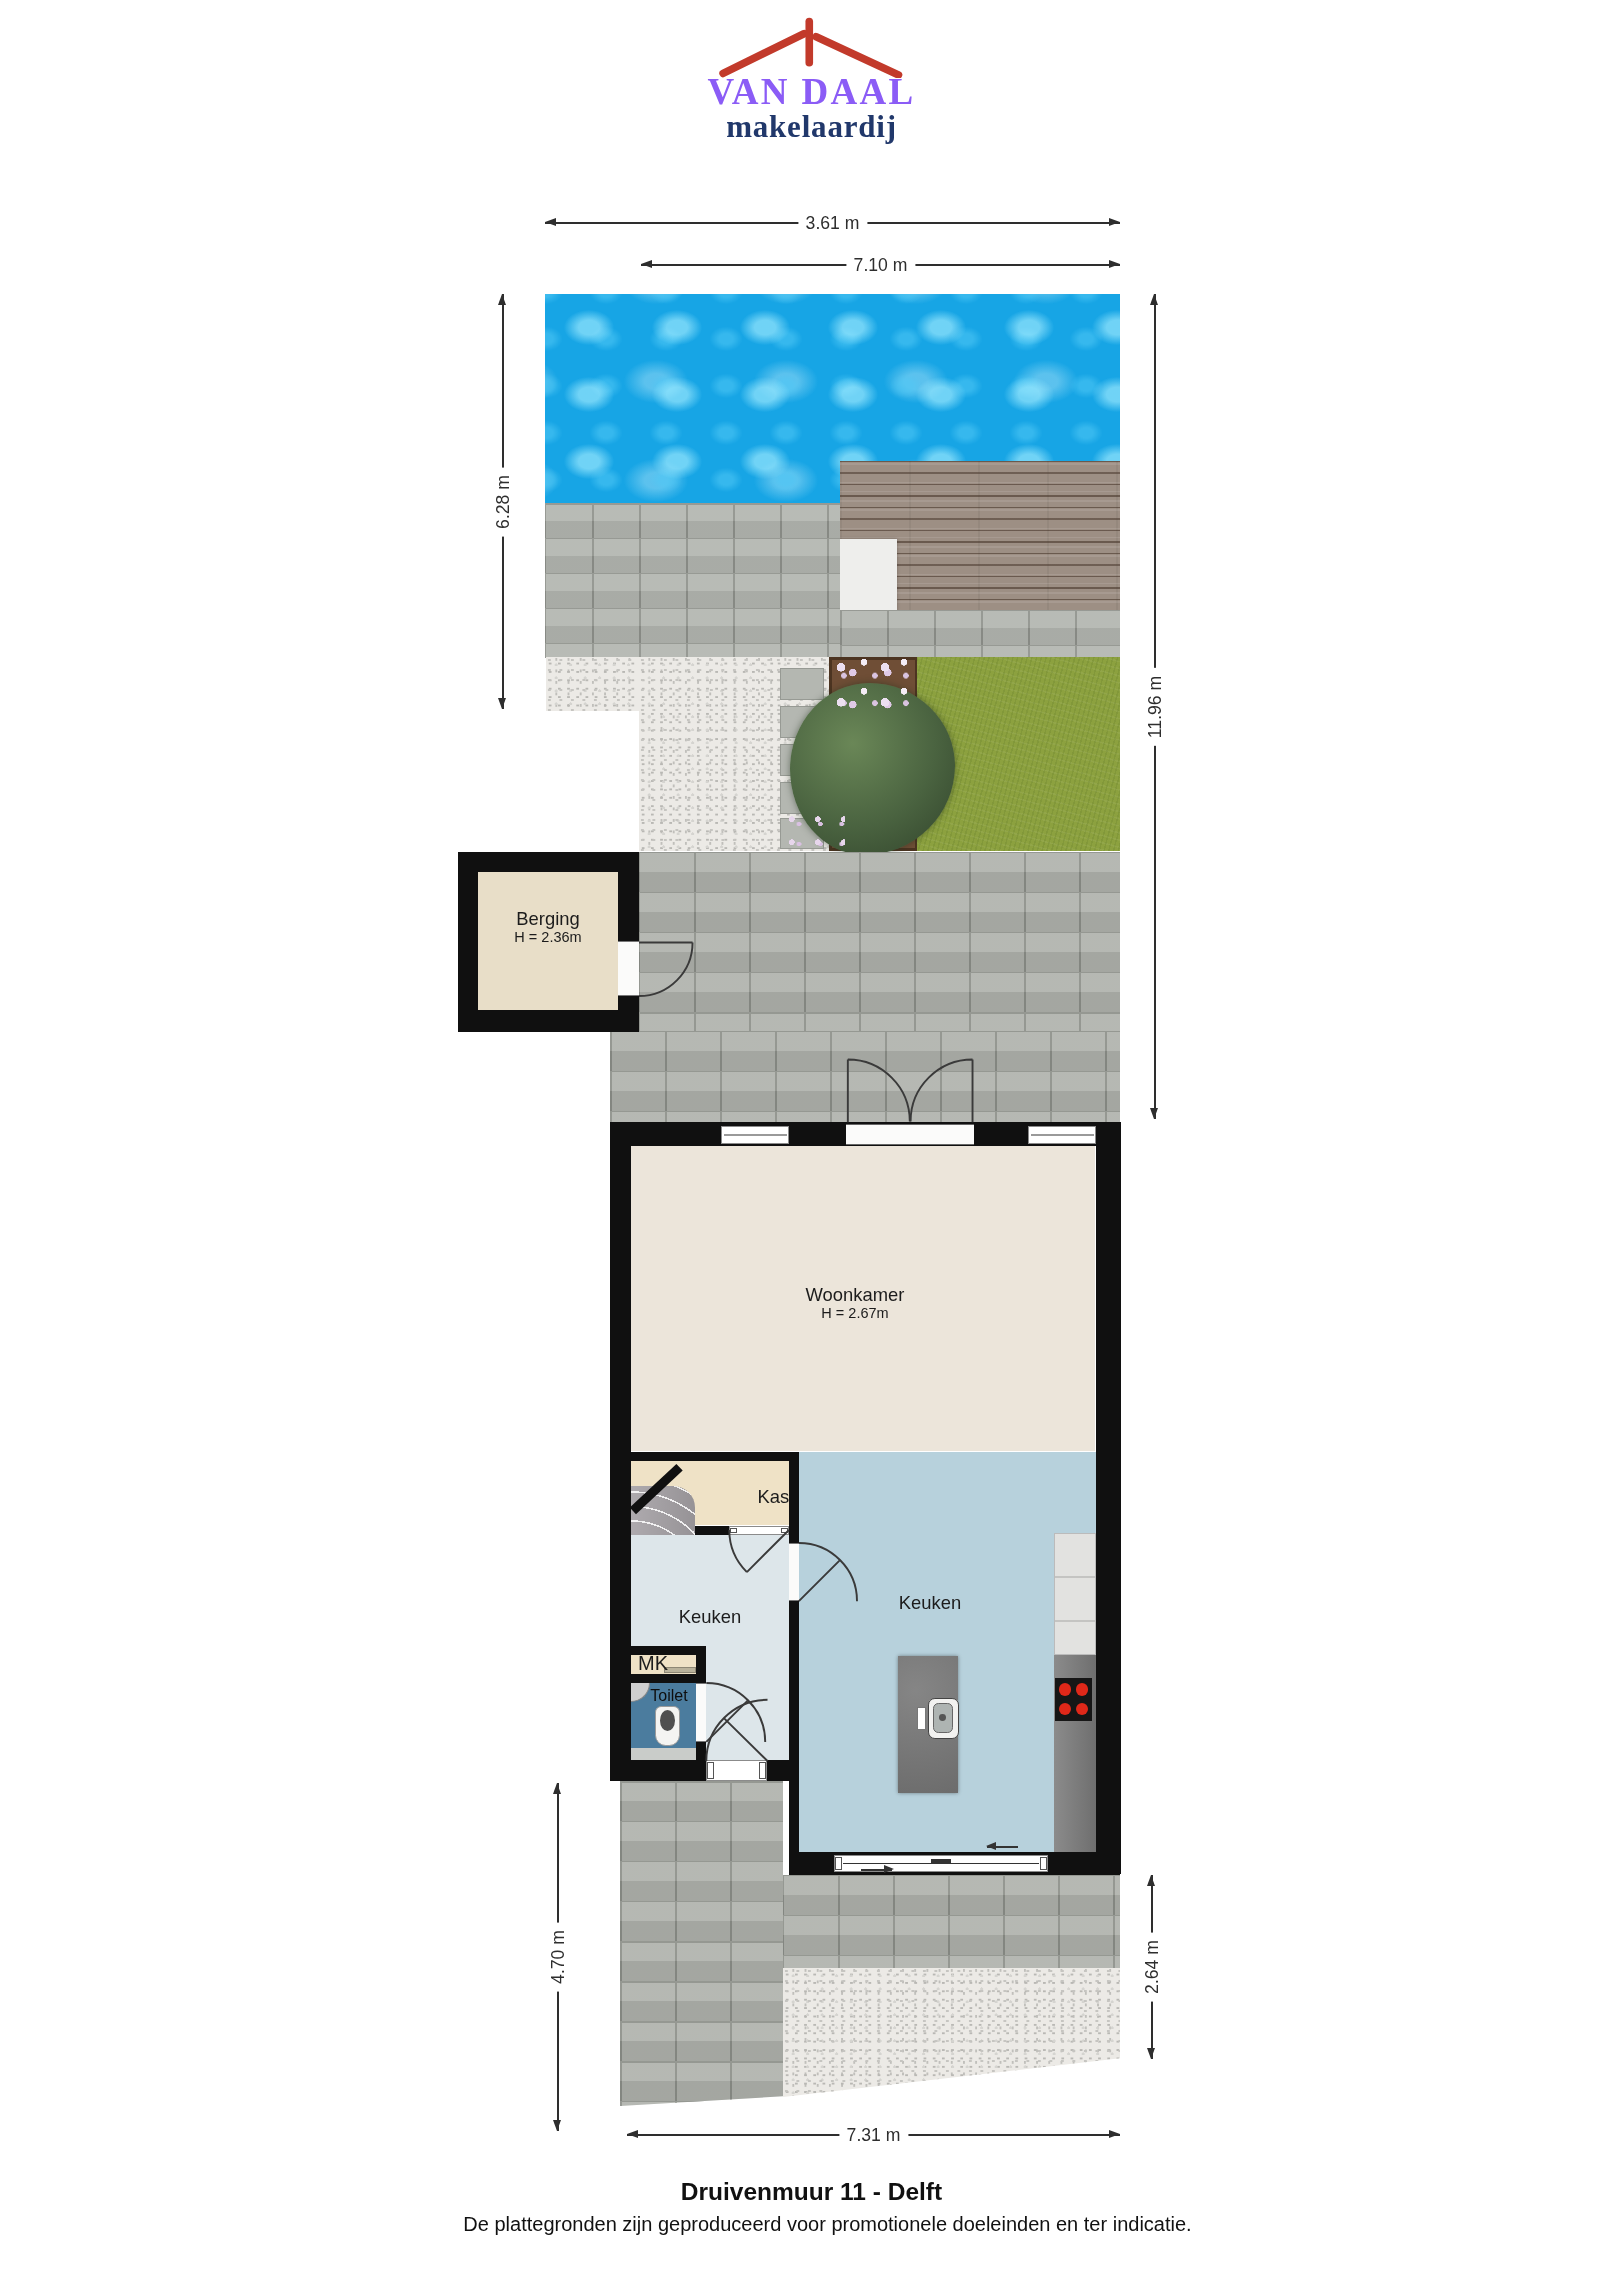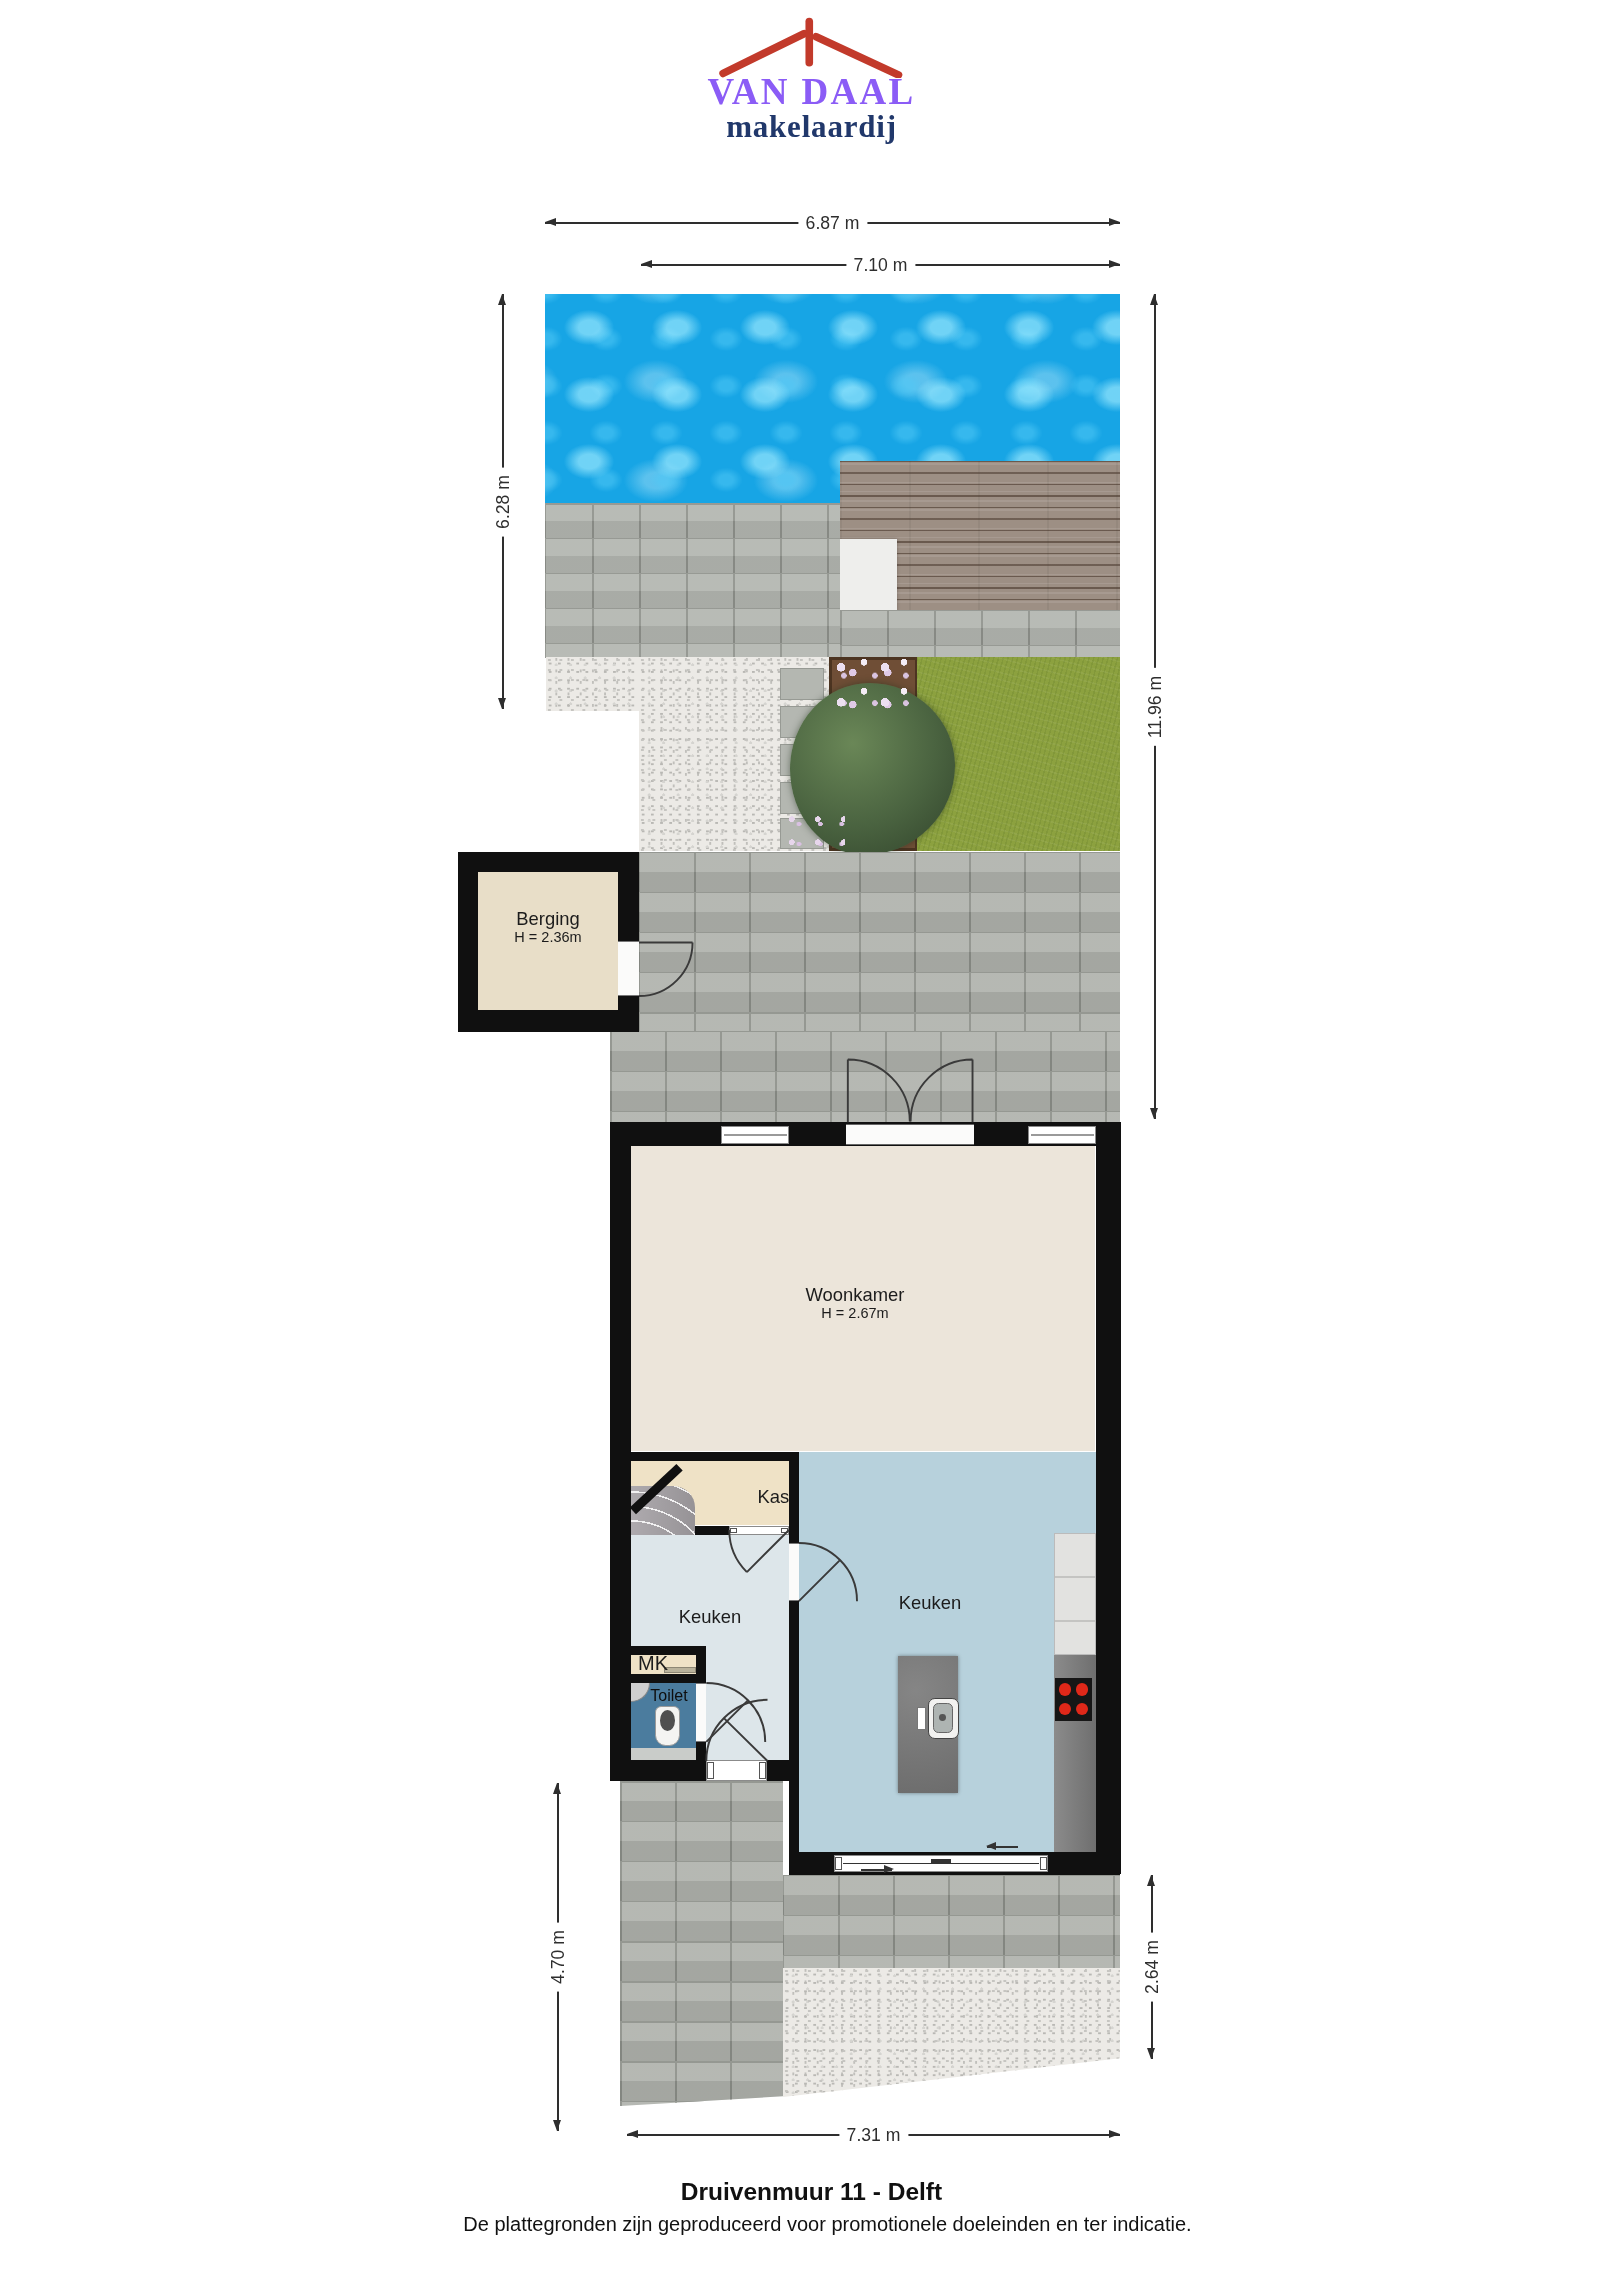--- a/index.html
+++ b/index.html
@@ -253,21 +253,21 @@
         <path d="M923,2277 L977,2223 M923,2200 A77,77 0 0 1 1000,2277"></path>
 
         <path d="M1003,2302 L946,2246 M923,2302 A80,80 0 0 1 1003,2222"></path>
       </g>
 
       <line x1="827" y1="1975" x2="888" y2="1918" stroke="#101010" stroke-width="12"></line>
     </svg>
 
     <div class="dim" style="left:545px;top:213px;width:575px;height:20px;">
       <div class="dim-line-h"></div>
-        <div class="dim-label">6.87 m</div>
+        <div class="dim-label">3.61 m</div>
     </div>
     <div class="dim" style="left:641px;top:255px;width:479px;height:20px;">
       <div class="dim-line-h"></div>
         <div class="dim-label">7.10 m</div>
     </div>
     <div class="dim" style="left:493px;top:294px;width:20px;height:415px;">
       <div class="dim-line-v"></div>
         <div class="dim-label vert">6.28 m</div>
     </div>
     <div class="dim" style="left:1145px;top:294px;width:20px;height:825px;">

